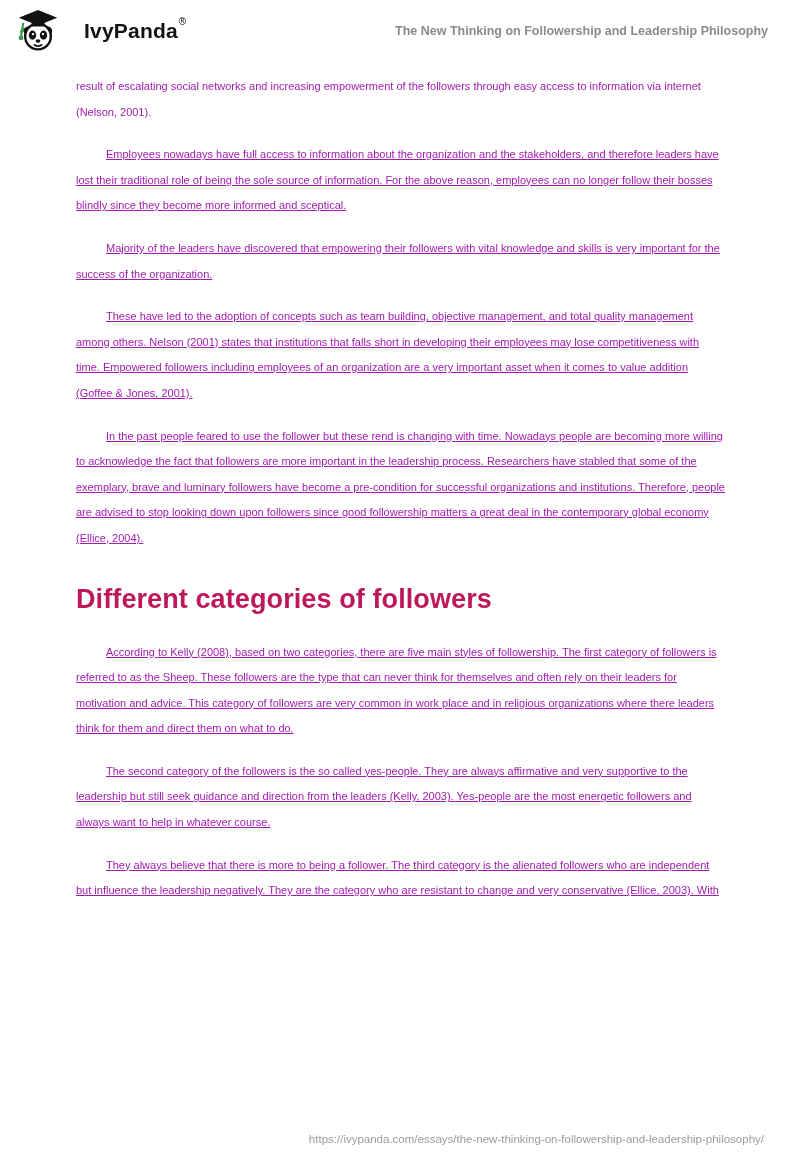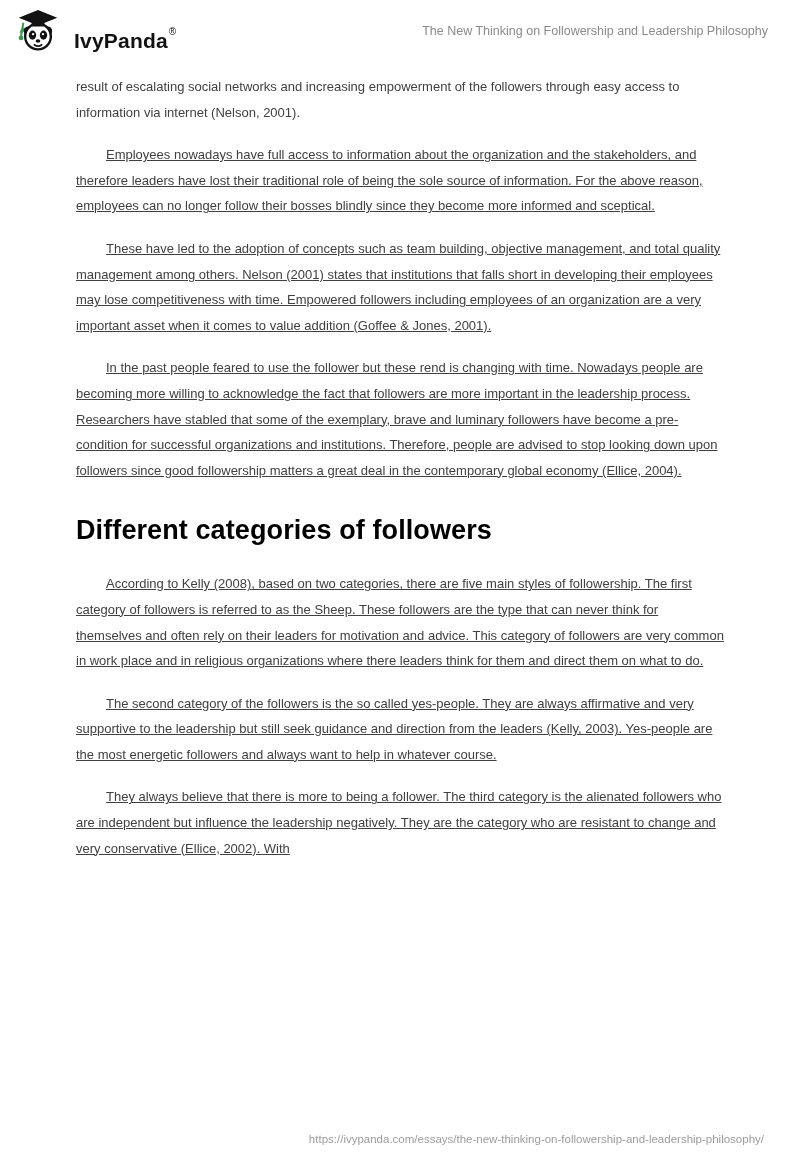--- a/index.html
+++ b/index.html
@@ -15,22 +15,22 @@
   .header {
     height: 62px;
     display: flex;
     align-items: center;
     justify-content: space-between;
     padding: 8px 32px 8px 16px;
     background: #ffffff;
   }
   .brand {
     display: flex;
-    align-items: flex-end;
-    gap: 14px;
+    align-items: center;
+    gap: 24px;
     cursor: pointer;
     text-decoration: none;
   }
   .brand-text {
     font-size: 21px;
     font-weight: bold;
     color: #121212;
     letter-spacing: 0.2px;
   }
   .brand-reg {
@@ -39,36 +39,37 @@
     vertical-align: super;
     position: relative;
     top: -7px;
     left: 1px;
     font-weight: normal;
   }
   .doc-title {
     font-size: 12.5px;
     color: #8b8b8b;
     text-align: right;
+    font-weight: bold;
   }
   main {
     padding: 12px 75px 0 76px;
   }
   .body-p {
-    font-size: 13px;
+    font-size: 11px;
     line-height: 25.6px;
-    color: #404040;
+    color: #a21caf;
     margin-bottom: 17px;
     text-align: left;
   }
   .indent { text-indent: 30px; text-decoration: underline; }
   .section-heading {
     font-size: 27px;
     font-weight: bold;
-    color: #000000;
+    color: #be185d;
     margin: 32px 0 25px 0;
     letter-spacing: 0.1px;
   }
   .footer-url {
     position: absolute;
     bottom: 15px;
     right: 36px;
     font-size: 11.5px;
     color: #9c9c9c;
     margin-top: 20px;
@@ -101,23 +102,24 @@
     <span>
       <span class="brand-text">IvyPanda</span><span class="brand-reg">®</span>
     </span>
   </div>
   <div class="doc-title">The New Thinking on Followership and Leadership Philosophy</div>
 </div>
 
 <main>
   <p class="body-p">result of escalating social networks and increasing empowerment of the followers through easy access to information via internet (Nelson, 2001).</p>
   <p class="body-p indent">Employees nowadays have full access to information about the organization and the stakeholders, and therefore leaders have lost their traditional role of being the sole source of information. For the above reason, employees can no longer follow their bosses blindly since they become more informed and sceptical.</p>
+  <p class="body-p indent">Majority of the leaders have discovered that empowering their followers with vital knowledge and skills is very important for the success of the organization.</p>
   <p class="body-p indent">These have led to the adoption of concepts such as team building, objective management, and total quality management among others. Nelson (2001) states that institutions that falls short in developing their employees may lose competitiveness with time. Empowered followers including employees of an organization are a very important asset when it comes to value addition (Goffee &amp; Jones, 2001).</p>
   <p class="body-p indent">In the past people feared to use the follower but these rend is changing with time. Nowadays people are becoming more willing to acknowledge the fact that followers are more important in the leadership process. Researchers have stabled that some of the exemplary, brave and luminary followers have become a pre-condition for successful organizations and institutions. Therefore, people are advised to stop looking down upon followers since good followership matters a great deal in the contemporary global economy (Ellice, 2004).</p>
 
   <h2 class="section-heading">Different categories of followers</h2>
 
   <p class="body-p indent">According to Kelly (2008), based on two categories, there are five main styles of followership. The first category of followers is referred to as the Sheep. These followers are the type that can never think for themselves and often rely on their leaders for motivation and advice. This category of followers are very common in work place and in religious organizations where there leaders think for them and direct them on what to do.</p>
   <p class="body-p indent">The second category of the followers is the so called yes-people. They are always affirmative and very supportive to the leadership but still seek guidance and direction from the leaders (Kelly, 2003). Yes-people are the most energetic followers and always want to help in whatever course.</p>
-  <p class="body-p indent">They always believe that there is more to being a follower. The third category is the alienated followers who are independent but influence the leadership negatively. They are the category who are resistant to change and very conservative (Ellice, 2002). With</p>
+  <p class="body-p indent">They always believe that there is more to being a follower. The third category is the alienated followers who are independent but influence the leadership negatively. They are the category who are resistant to change and very conservative (Ellice, 2003). With</p>
 </main>
 
 <div class="footer-url">https://ivypanda.com/essays/the-new-thinking-on-followership-and-leadership-philosophy/</div>
 
 </body></html>

